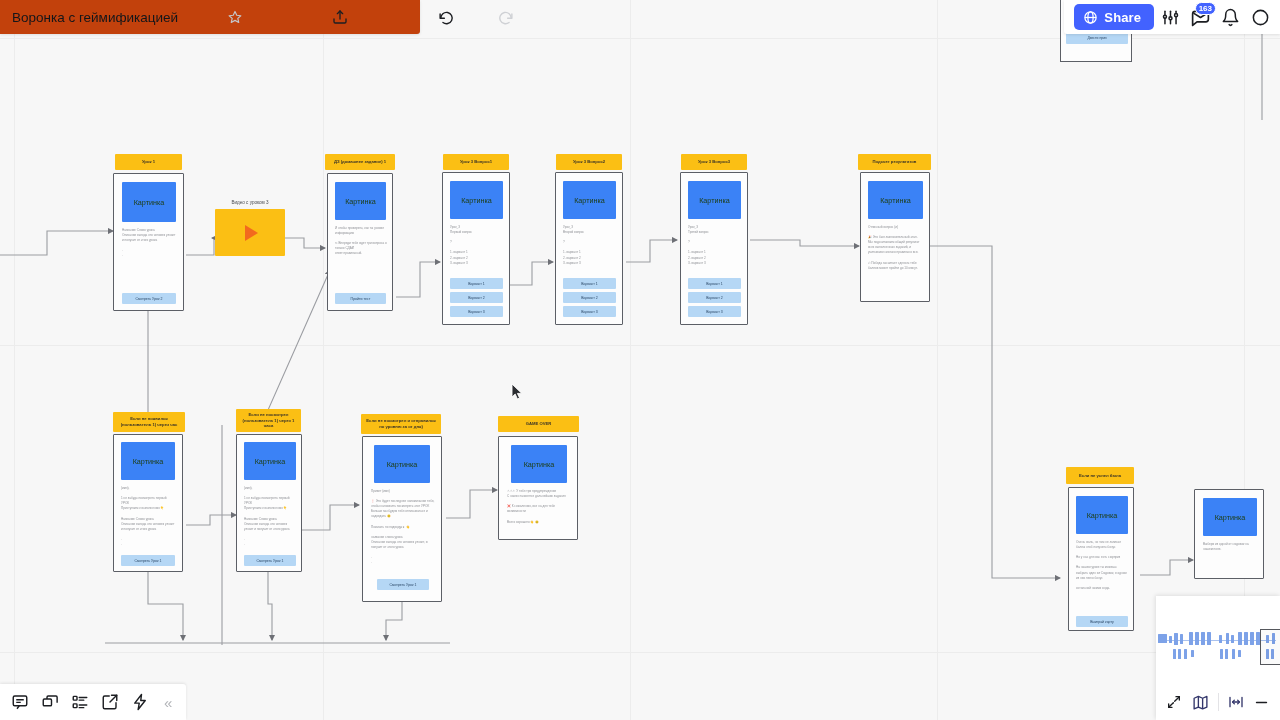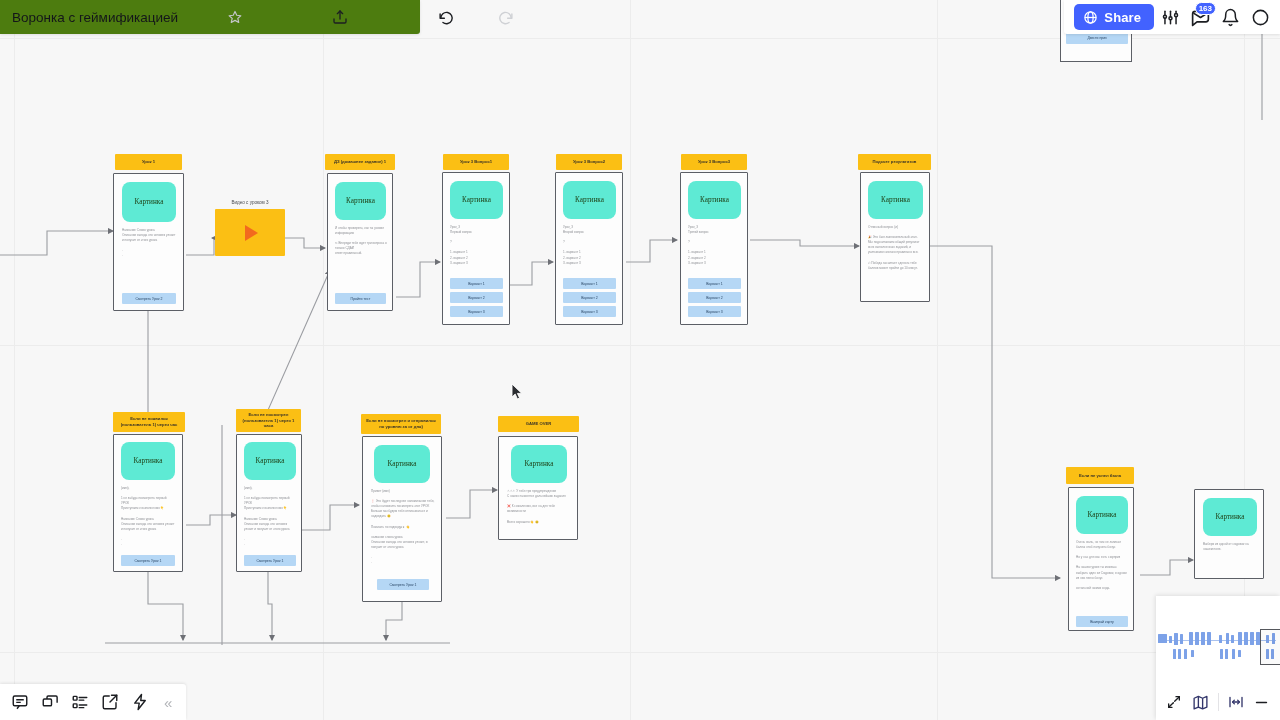--- a/index.html
+++ b/index.html
@@ -16,21 +16,21 @@
     position: absolute; inset: 0;
     background: #f7f7f7;
     overflow: hidden;
   }
   .gridline-v { position: absolute; top: 0; bottom: 0; width: 1px; background: #ececec; }
   .gridline-h { position: absolute; left: 0; right: 0; height: 1px; background: #ececec; }
 
   
   #topbar {
     position: absolute; top: 0; left: 0; width: 420px; height: 34px;
-    background: #4d7c0f;
+    background: #c2410c;
     display: flex; align-items: center;
     border-bottom-right-radius: 3px;
     box-shadow: 0 1px 3px rgba(0,0,0,.10);
     z-index: 40;
     gap: 42px;
   }
   #doc-title {
     font-size: 13.5px; color: #14161a; padding: 0 8px 0 12px;
     white-space: nowrap; font-weight: 400;
   }
@@ -110,23 +110,23 @@
     padding: 1px 3px; border-radius: 1px; font-weight: 600;
     overflow: hidden;
   }
   .screen {
     position: absolute; background: #fdfdfd;
     border: 1.3px solid #5c5f66;
     border-radius: 1px;
     overflow: hidden;
   }
   .img-ph {
-    position: absolute; background: #5eead4; color: #1d3d12;
+    position: absolute; background: #3b82f6; color: #1d3d12;
     display: flex; align-items: center; justify-content: center;
-    font-size: 7.2px; border-radius: 8px; font-family: Liberation Serif, serif;
+    font-size: 7.2px; border-radius: 1px;
   }
   .body-text {
     position: absolute; color: #8f9196; font-size: 3.1px; line-height: 1.65;
     overflow: hidden; white-space: pre-line;
   }
   .btn-blue {
     position: absolute; background: #b5d7f5; color: #2a4766;
     font-size: 3.5px; display: flex; align-items: center; justify-content: center;
     border-radius: 1px; overflow: hidden; text-align: center;
   }

